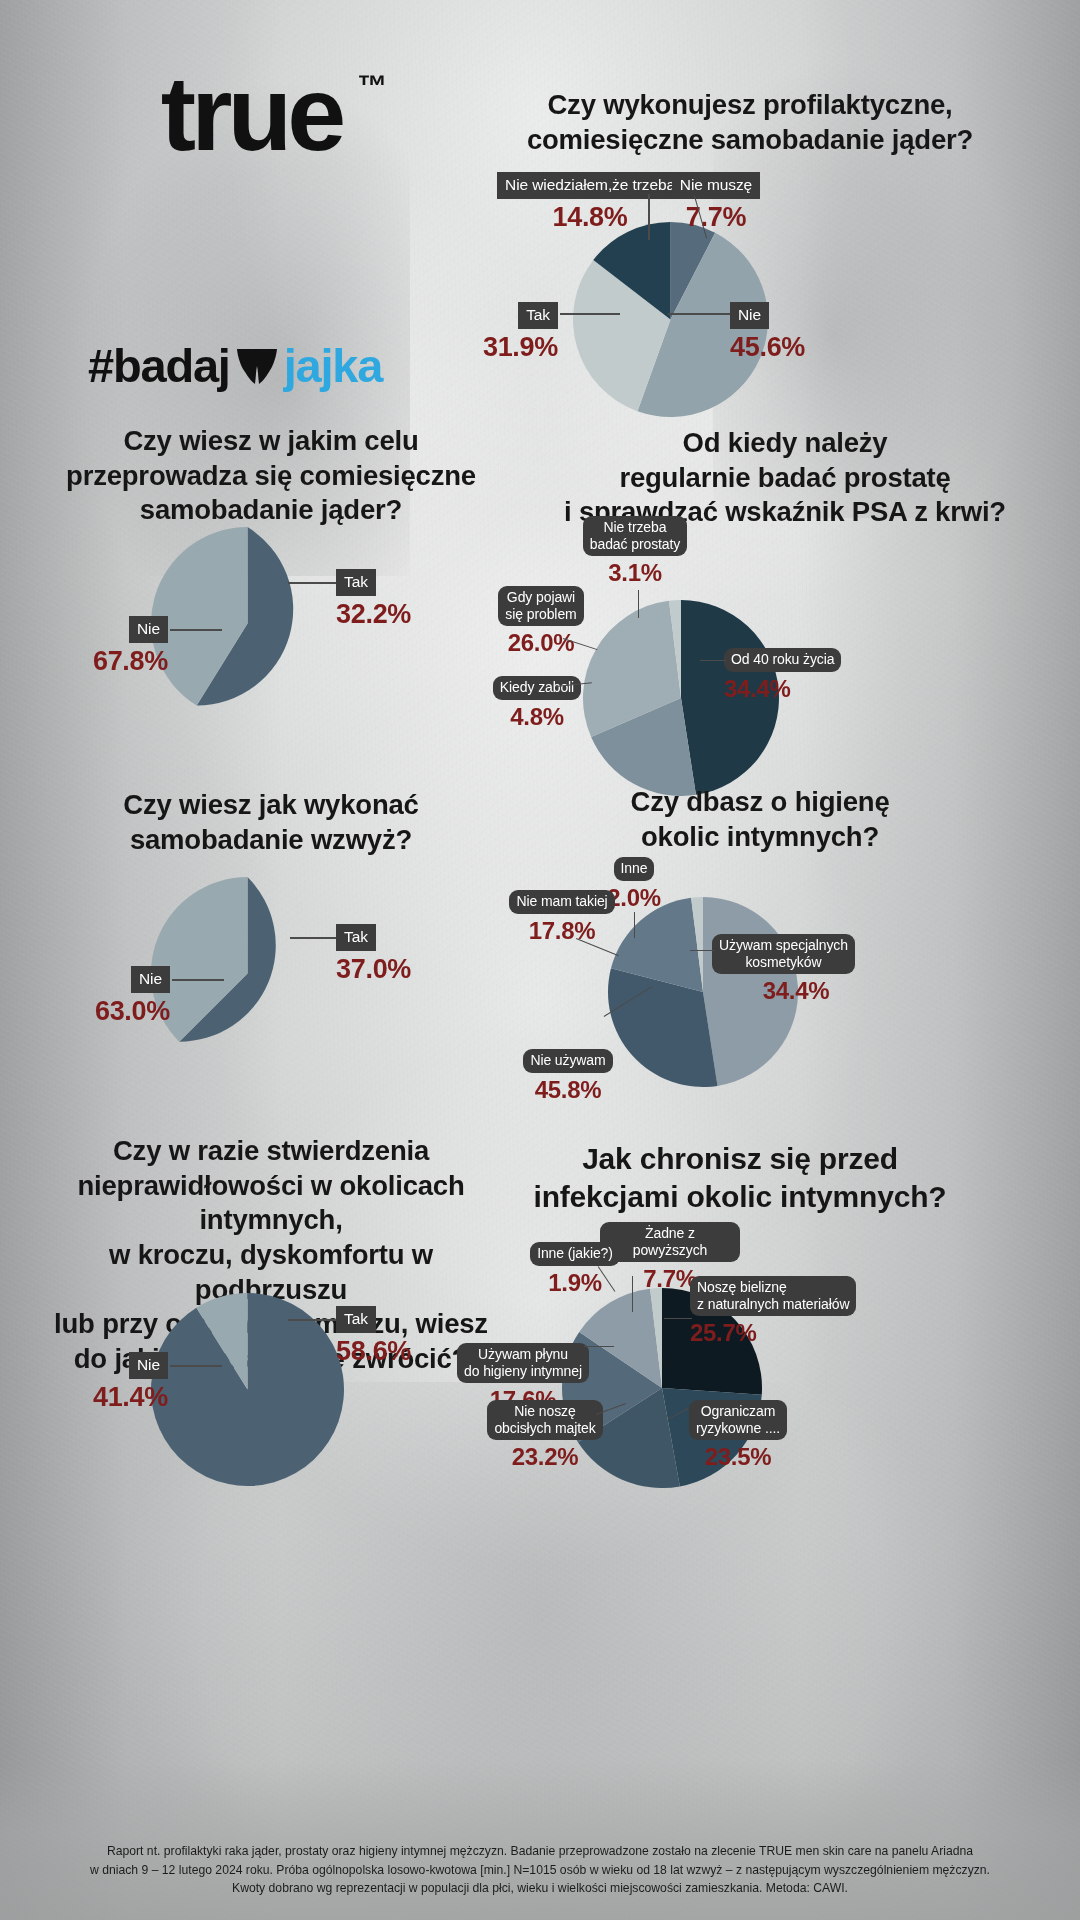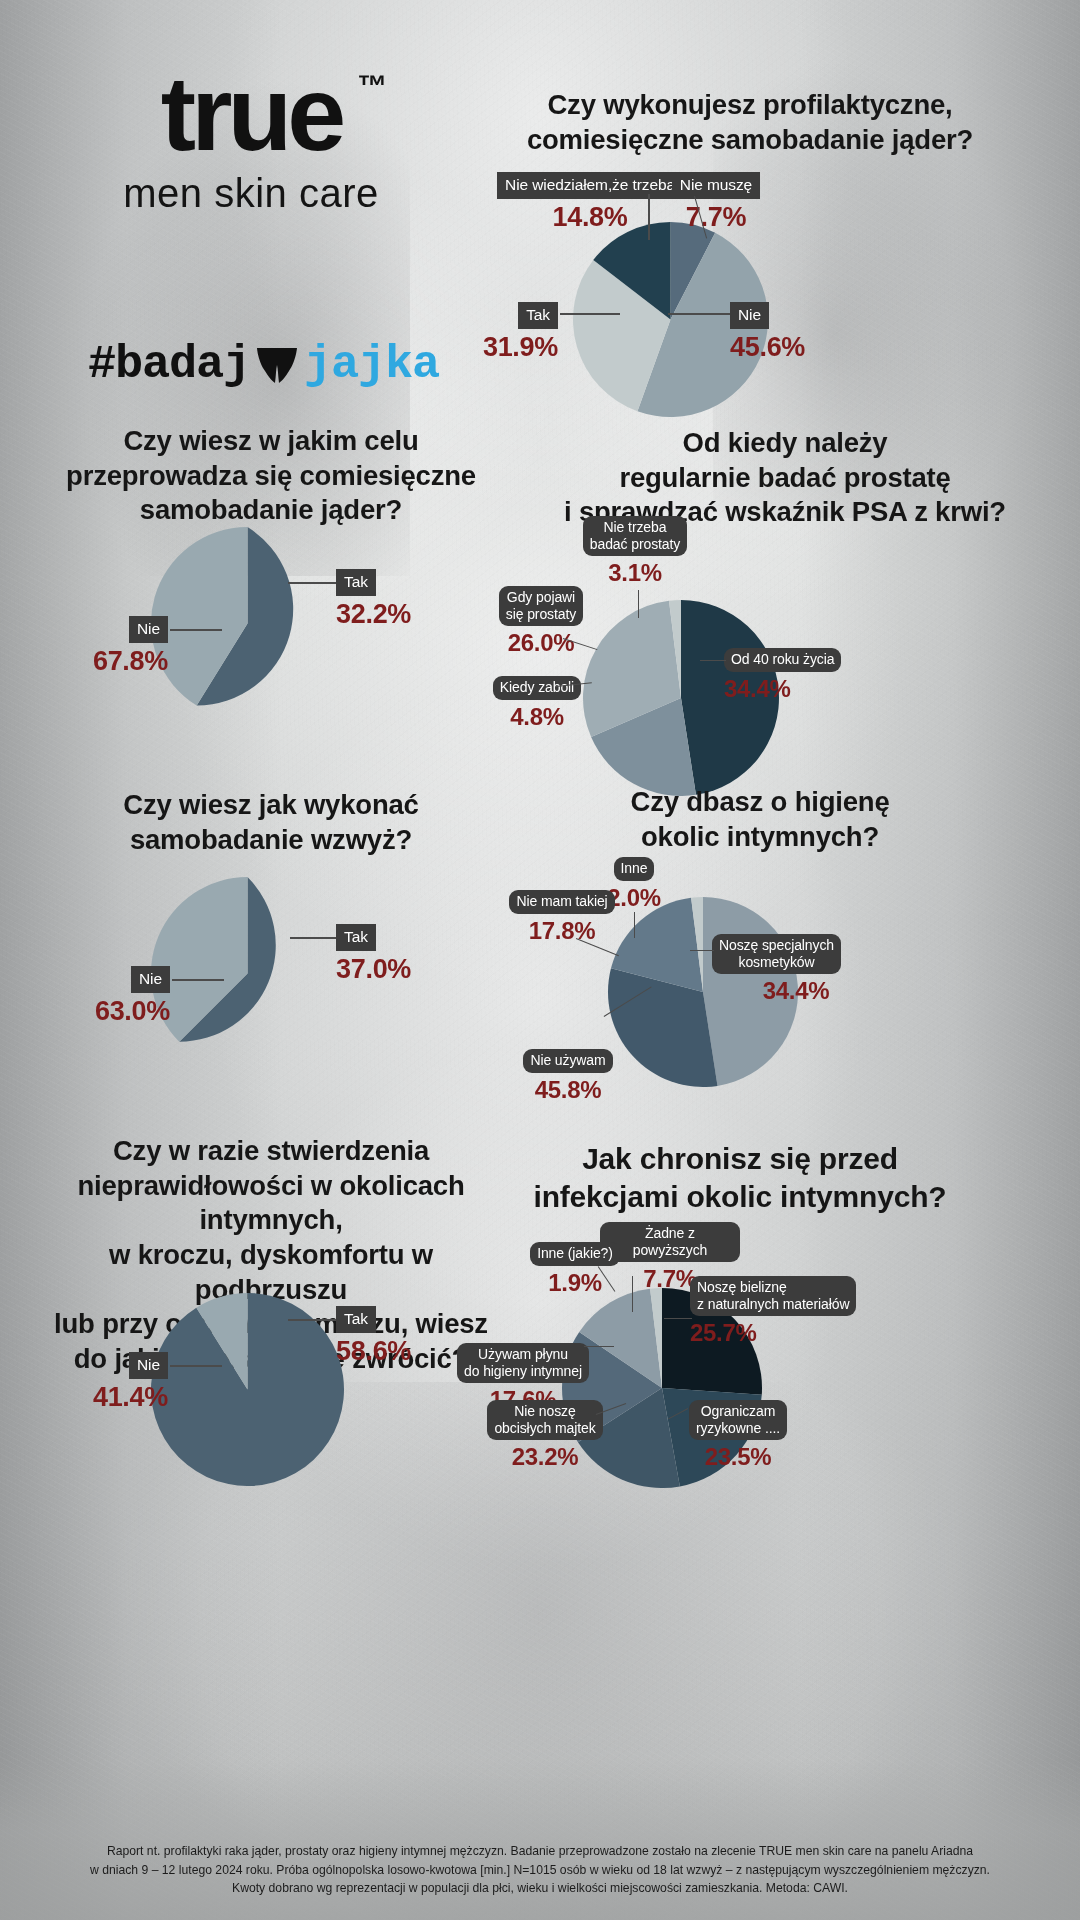--- a/index.html
+++ b/index.html
@@ -71,21 +71,21 @@
   .brand .tm {
     position: absolute; right: -46px; top: 6px;
     font-size: 30px; font-weight: 700; letter-spacing: 0;
   }
   .brand .tagline {
     margin-top: 10px; font-size: 40px; font-weight: 400; letter-spacing: .5px; color: #141414;
   }
   .hashtag {
     position: absolute; left: 88px; top: 338px;
     display: flex; align-items: center; gap: 2px;
-    font-size: 47px; font-weight: 700; letter-spacing: -1.2px; font-family: Liberation Mono, monospace;
+    font-size: 47px; font-weight: 700; letter-spacing: -1.2px;
   }
   .hashtag .blk { color: #111; }
   .hashtag .blue { color: #2fa8e0; }
   .hashtag .undies { width: 44px; height: 40px; margin: 0 3px; }
 
   
   .qtitle {
     position: absolute; text-align: center;
     font-size: 27.5px; font-weight: 700; line-height: 1.26; color: #161616;
     letter-spacing: -.2px;
@@ -131,21 +131,20 @@
   <div class="shade2"></div>
   <div class="shade3"></div>
   <div class="grain"></div>
   <div class="footerband"></div>
 </div>
 
 <div id="page">
 
   <div class="brand">
     <div class="wordmark"><span>true</span><span class="tm">™</span></div>
-    <div class="tagline">men skin care</div>
   </div>
 
   <div class="hashtag">
     <span class="blk">#badaj</span>
     <svg class="undies" viewBox="0 0 44 40">
       <path d="M2 3 H42 C42 3 41 16 34 26 C31 31 27 36 24 38 C23 30 23 24 22 20 C21 24 21 30 20 38 C17 36 13 31 10 26 C3 16 2 3 2 3 Z" fill="#111"></path>
     </svg>
     <span class="blue">jajka</span>
   </div>
 
@@ -225,21 +224,21 @@
 
   <div class="cal c" style="left:580px; top:516px; width:110px;">
     <div class="chip sm" style="white-space:pre-line;">Nie trzeba
 badać prostaty</div>
     <div class="pct sm">3.1%</div>
   </div>
   <div class="lead" style="left:638px; top:590px; width:1.4px; height:28px;"></div>
 
   <div class="cal c" style="left:487px; top:586px; width:108px;">
     <div class="chip sm" style="white-space:pre-line;">Gdy pojawi
-się prostaty</div>
+się problem</div>
     <div class="pct sm">26.0%</div>
   </div>
   <div class="lead" style="left:563px; top:638px; width:36px; height:1.4px; transform:rotate(18deg); transform-origin:left;"></div>
 
   <div class="cal c" style="left:482px; top:676px; width:110px;">
     <div class="chip sm">Kiedy zaboli</div>
     <div class="pct sm">4.8%</div>
   </div>
   <div class="lead" style="left:556px; top:686px; width:36px; height:1.4px; transform:rotate(-6deg); transform-origin:left;"></div>
 
@@ -290,21 +289,21 @@
   </div>
   <div class="lead" style="left:634px; top:912px; width:1.4px; height:26px;"></div>
 
   <div class="cal c" style="left:492px; top:890px; width:140px;">
     <div class="chip sm">Nie mam takiej</div>
     <div class="pct sm">17.8%</div>
   </div>
   <div class="lead" style="left:576px; top:938px; width:46px; height:1.4px; transform:rotate(22deg); transform-origin:left;"></div>
 
   <div class="cal l" style="left:712px; top:934px; width:190px;">
-    <div class="chip sm" style="white-space:pre-line; text-align:center;">Noszę specjalnych
+    <div class="chip sm" style="white-space:pre-line; text-align:center;">Używam specjalnych
 kosmetyków</div>
     <div class="pct sm" style="text-align:center; width:168px;">34.4%</div>
   </div>
   <div class="lead" style="left:690px; top:950px; width:24px; height:1.4px;"></div>
 
   <div class="cal c" style="left:498px; top:1049px; width:140px;">
     <div class="chip sm">Nie używam</div>
     <div class="pct sm">45.8%</div>
   </div>
   <div class="lead" style="left:604px; top:1016px; width:56px; height:1.4px; transform:rotate(-32deg); transform-origin:left;"></div>

